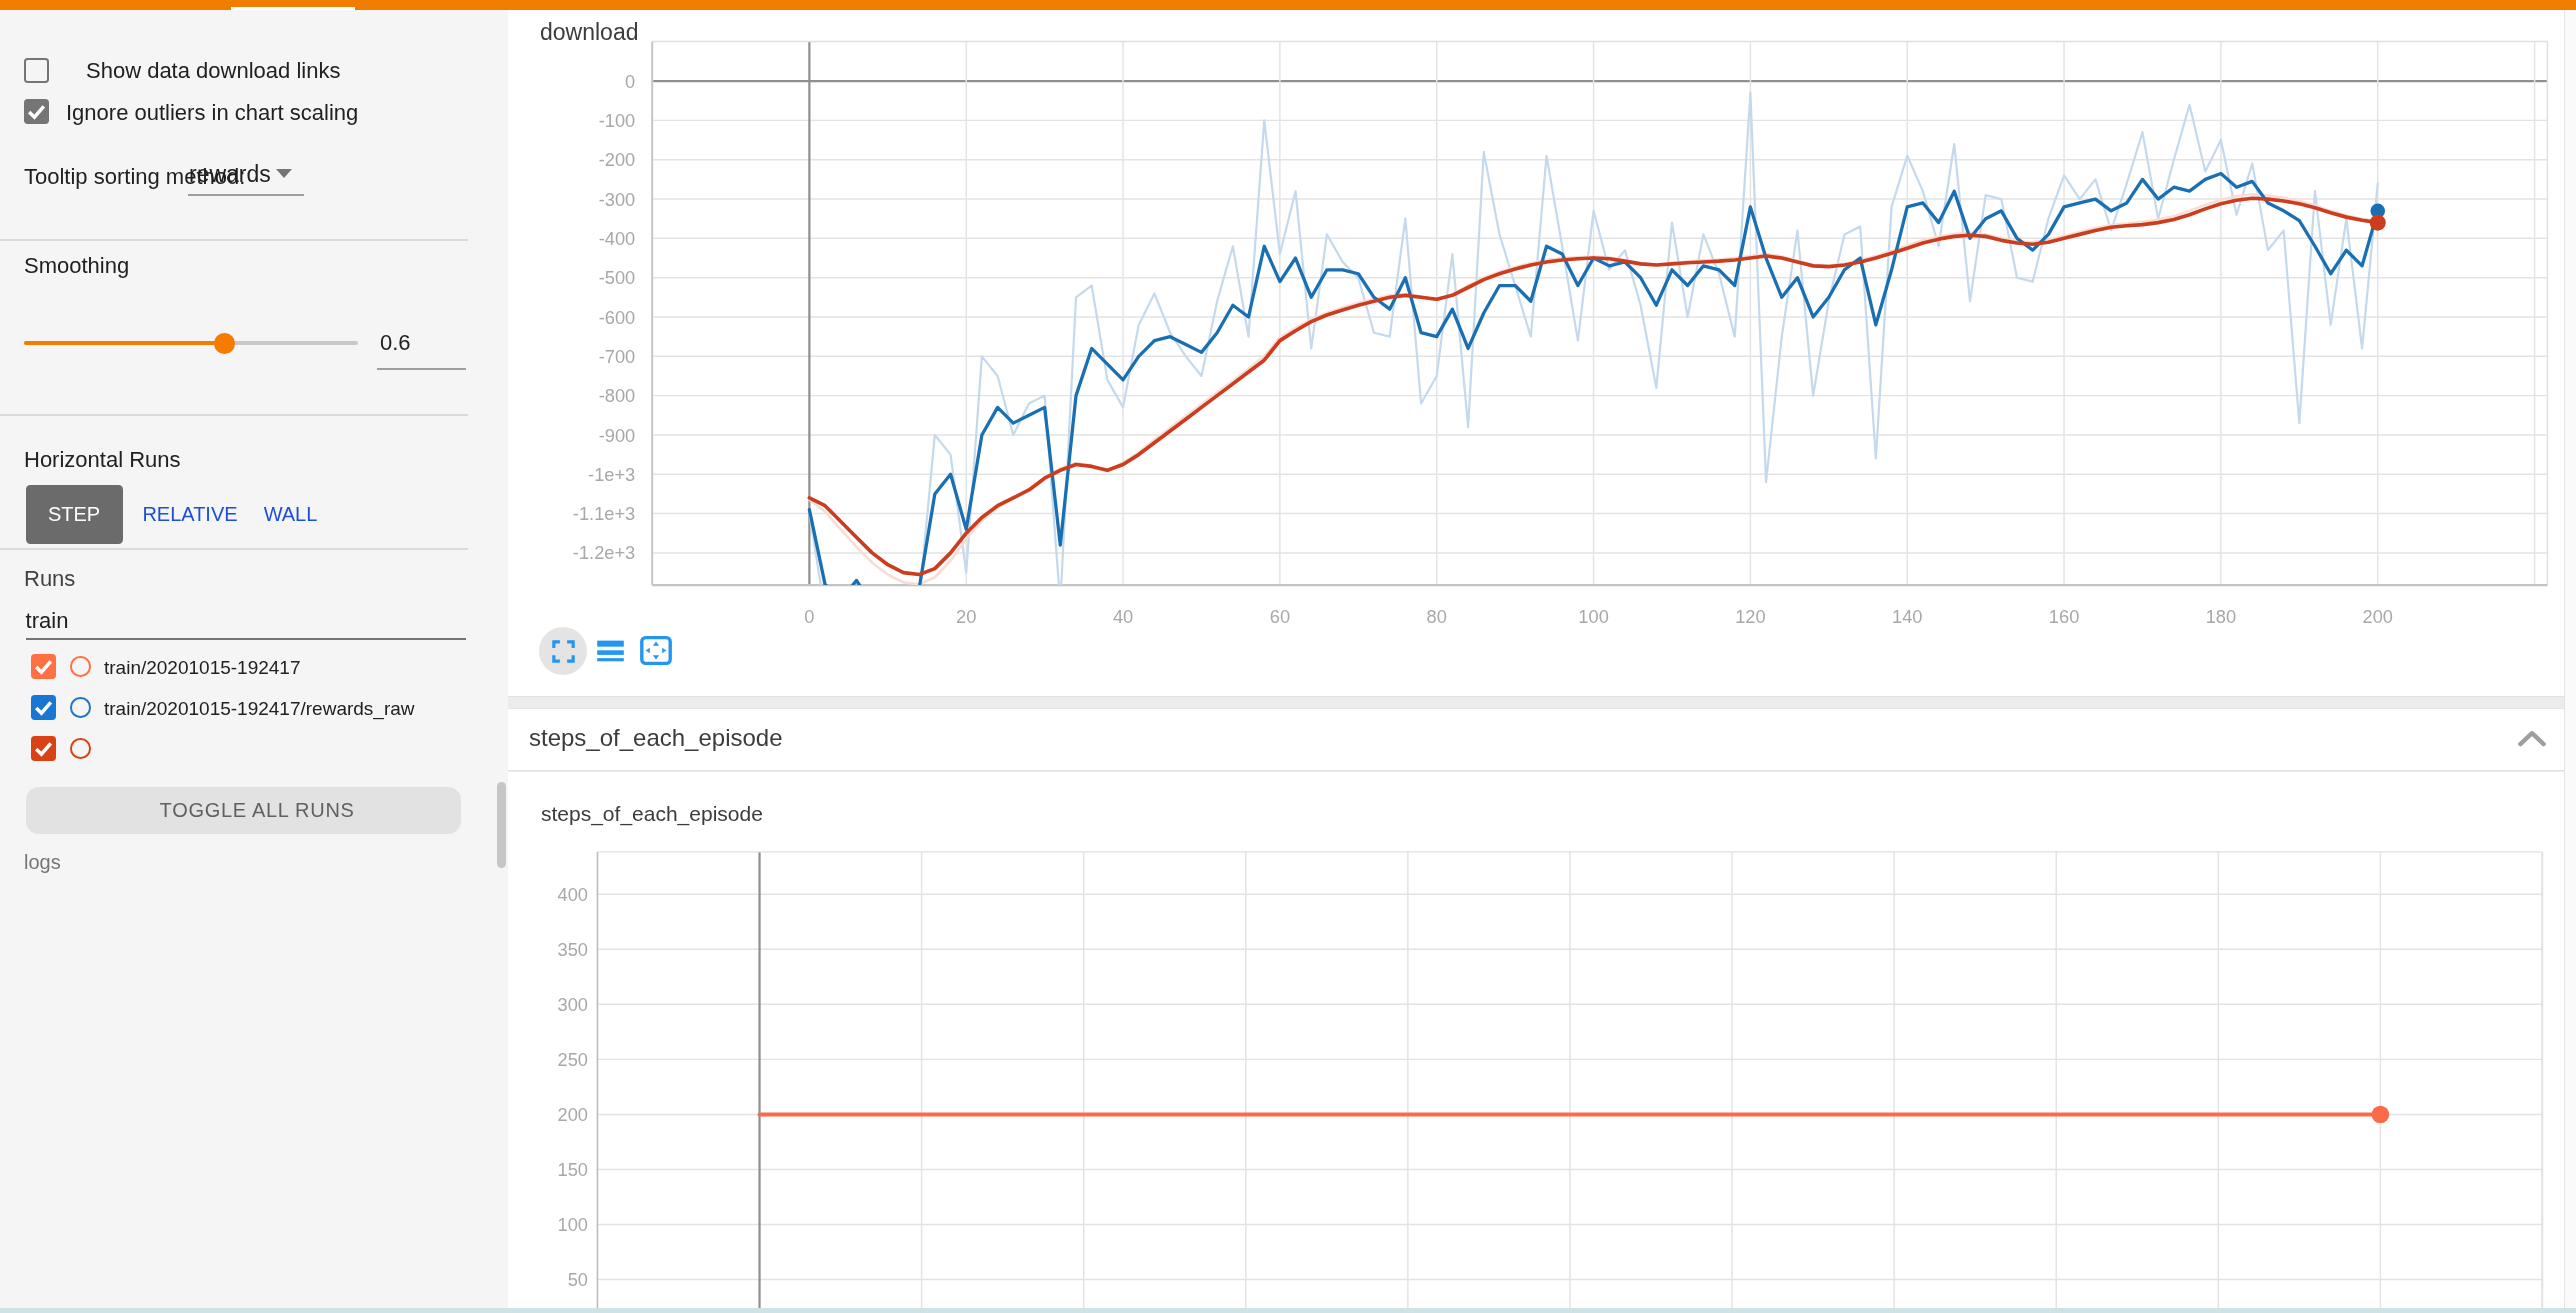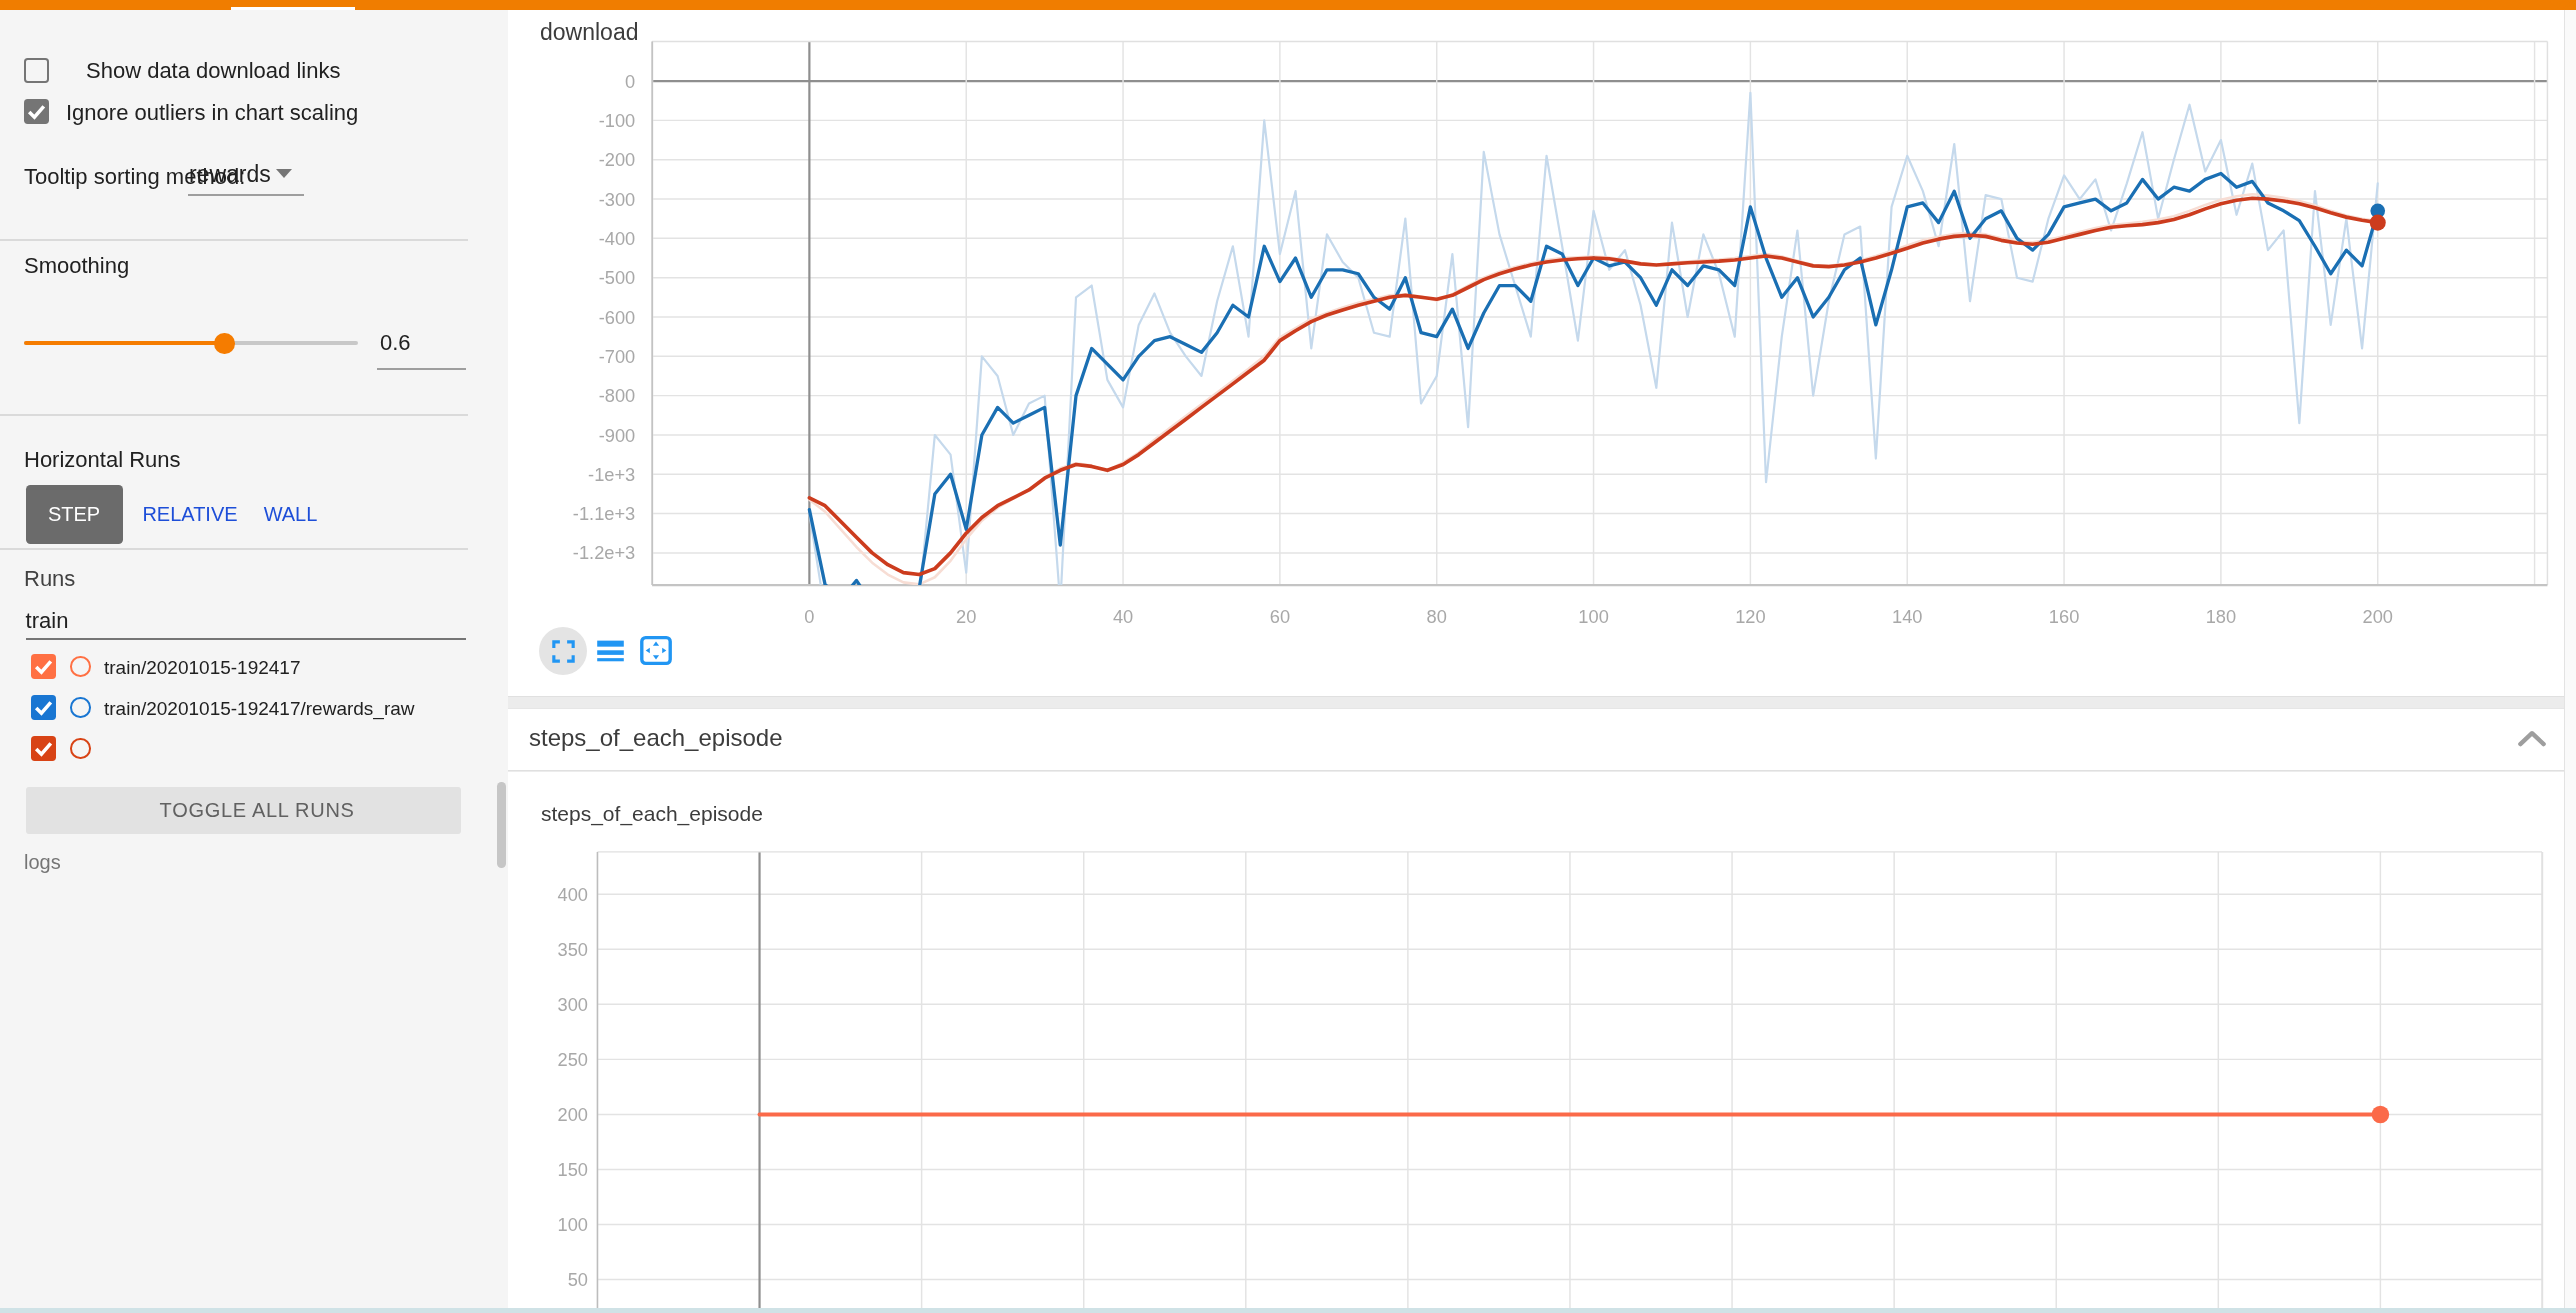--- a/index.html
+++ b/index.html
@@ -30,21 +30,21 @@
   #slider-thumb { width:20.5px; height:20.5px; border-radius:50%; background:#f57c00; }
   #smoothing-underline { height:1.5px; background:#9e9e9e; }
   .axis-btn-selected { background:#6b6b6b; color:#ffffff; border-radius:4.4px;
     font-size:20px; display:flex; align-items:center; justify-content:center; }
   .axis-btn-plain { color:#1d4ed8; font-size:20px; display:flex; align-items:center; justify-content:center; }
   #train-underline { height:1.5px; background:#757575; }
   .run-checkbox { width:25px; height:25px; border-radius:3.7px; }
   .run-checkbox svg { width:100%; height:100%; display:block; }
   .run-circle { width:20.5px; height:20.5px; border-radius:50%; border:2.9px solid #888; background:transparent; }
   .run-label { color:#212121; font-size:19px; line-height:23px; width:360px; word-break:break-all; }
-  #toggle-all-btn { background:#e2e2e2; color:#616161; font-size:20px; border-radius:3px;
+  #toggle-all-btn { background:#e2e2e2; color:#616161; font-size:20px; border-radius:13px;
     display:flex; align-items:center; justify-content:center; letter-spacing:0.7px;padding-left:28px; }
   #logs-label { color:#757575; font-size:20px; }
   #sidebar-scroll-thumb { width:8.8px; border-radius:4.4px; background:#c6c6c6; }
   .card { background:#ffffff; }
   #rewards-card   { left:508px; top:10.2px;  width:2057px; height:687px; border-bottom:0.7px solid #e0e0e0; }
   #section-header { left:508px; top:708px; width:2057px; height:63px; border-bottom:1.5px solid #e0e0e0; border-top:0.7px solid #e6e6e6;}
   #chart2-card    { left:508px; top:772px; width:2057px; height:541px; }
   .chart-title { color:#3c3c3c; font-size:23px; }
   #section-title { color:#3c3c3c; font-size:24px; }
   #collapse-chevron { width:32px; height:22px; }

